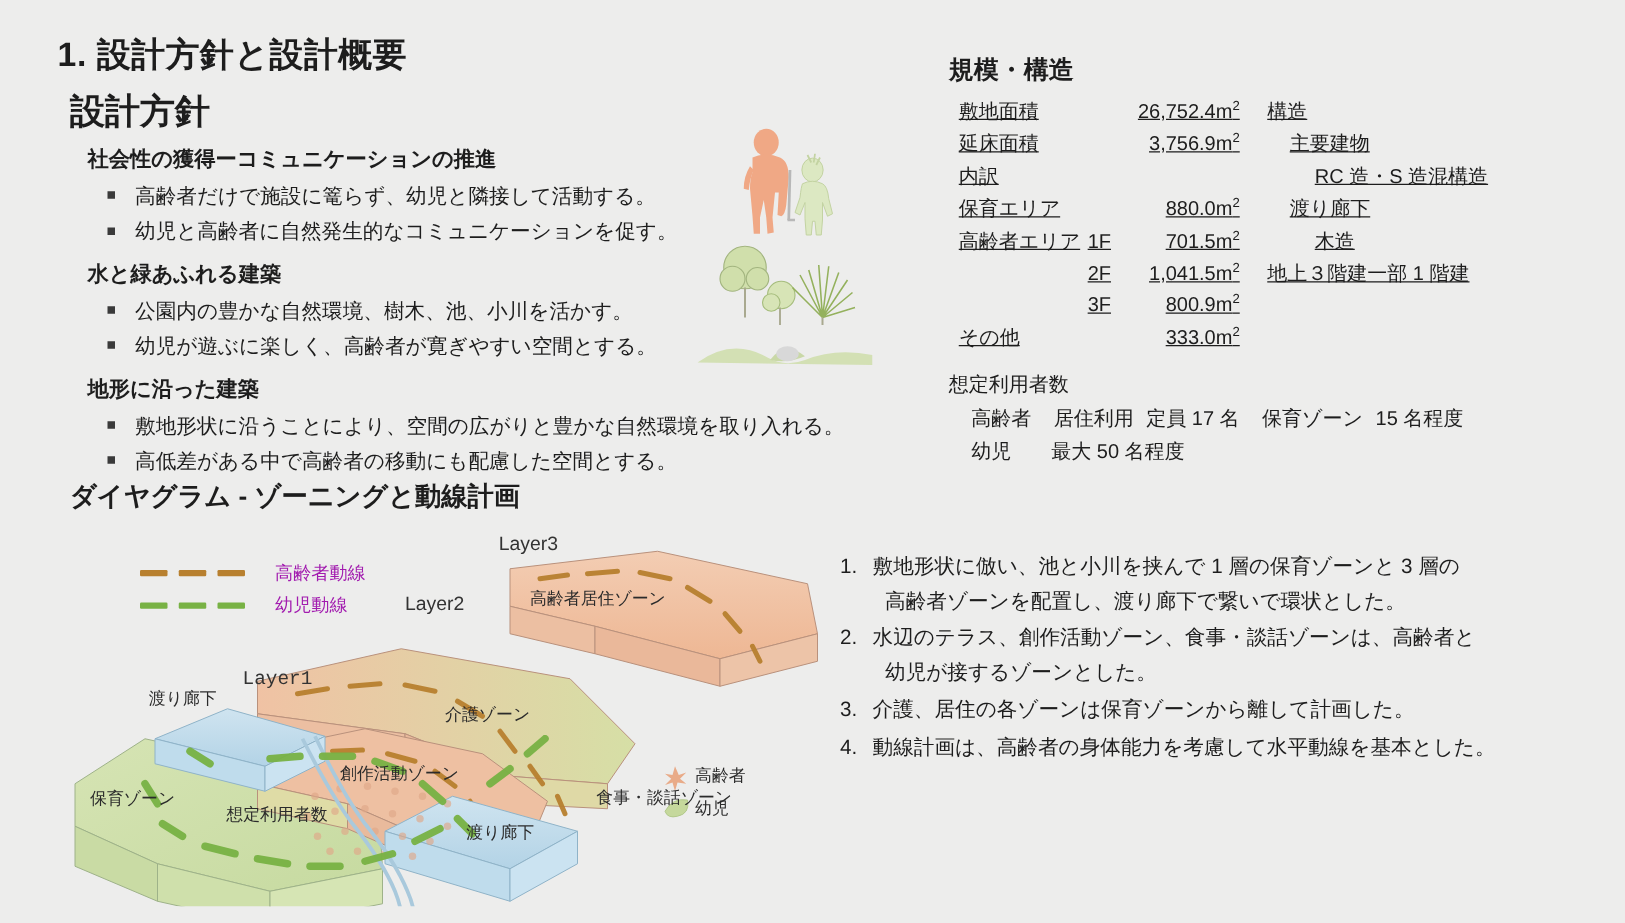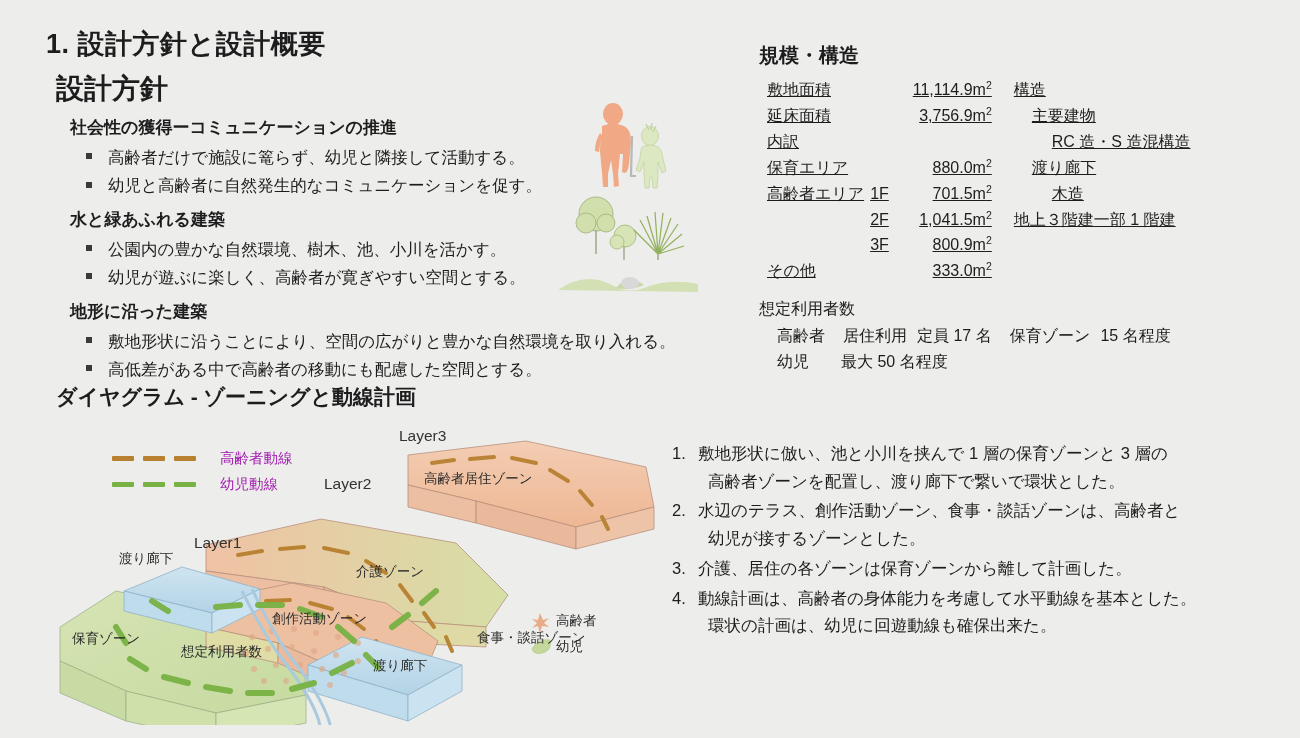--- a/index.html
+++ b/index.html
@@ -161,21 +161,21 @@
 
   <div class="col-right">
     <div class="rh">規模・構造</div>
 
     <div class="spec-wrap">
       <table class="spec-table">
         <tbody>
           <tr>
             <td class="lbl">敷地面積</td>
             <td class="fl"></td>
-            <td class="val"><span>11,114.9m</span><sup>2</sup></td>
+            <td class="val"><span>26,752.4m</span><sup>2</sup></td>
           </tr>
           <tr>
             <td class="lbl">延床面積</td>
             <td class="fl"></td>
             <td class="val"><span>3,756.9m</span><sup>2</sup></td>
           </tr>
           <tr>
             <td class="lbl">内訳</td>
             <td class="fl"></td>
             <td class="val"></td>
@@ -386,21 +386,21 @@
       <g transform="translate(476,196)">
         <path d="M8 2 L11 9 L17 7 L12 12 L17 16 L10 15 L8 22 L6 15 L0 17 L5 12 L0 8 L6 9 Z" fill="#e79f77" opacity=".85"></path>
       </g>
       <g transform="translate(474,222)">
         <path d="M2 12 q6 -11 18 -9 q2 11 -8 13 q-8 2 -10 -4 z" fill="#c5d89c" stroke="#adc585" stroke-width=".7"></path>
       </g>
     </svg>
 
     <div class="lcap" style="left:343px;top:12px;">Layer3</div>
     <div class="lcap" style="left:268px;top:60px;">Layer2</div>
-    <div class="lcap" style="left:138px;top:119px;">Layer1</div>
+    <div class="lcap" style="left:138px;top:119px;font-family:Liberation Mono, monospace;">Layer1</div>
 
     <div class="zlabel" style="left:368px;top:55px;">高齢者居住ゾーン</div>
     <div class="zlabel" style="left:300px;top:148px;">介護ゾーン</div>
     <div class="zlabel" style="left:421px;top:214px;">食事・談話ゾーン</div>
     <div class="zlabel" style="left:216px;top:195px;">創作活動ゾーン</div>
     <div class="zlabel" style="left:125px;top:228px;">想定利用者数</div>
     <div class="zlabel" style="left:16px;top:215px;">保育ゾーン</div>
     <div class="zlabel" style="left:63px;top:135px;">渡り廊下</div>
     <div class="zlabel" style="left:317px;top:242px;">渡り廊下</div>
 
@@ -423,18 +423,18 @@
     </div>
     <div class="nitem">
       <span class="nnum">3.</span>
       <span class="ntext">
         <span>介護、居住の各ゾーンは保育ゾーンから離して計画した。</span>
       </span>
     </div>
     <div class="nitem">
       <span class="nnum">4.</span>
       <span class="ntext">
-        <span>動線計画は、高齢者の身体能力を考慮して水平動線を基本とした。</span><span class="l2">環状の計画は、幼児に回遊動線も確保出来た。</span>
+        <span>動線計画は、高齢者の身体能力を考慮して水平動線を基本とした。</span>
       </span>
     </div>
   </div>
 
 </div>
 
 </body></html>

